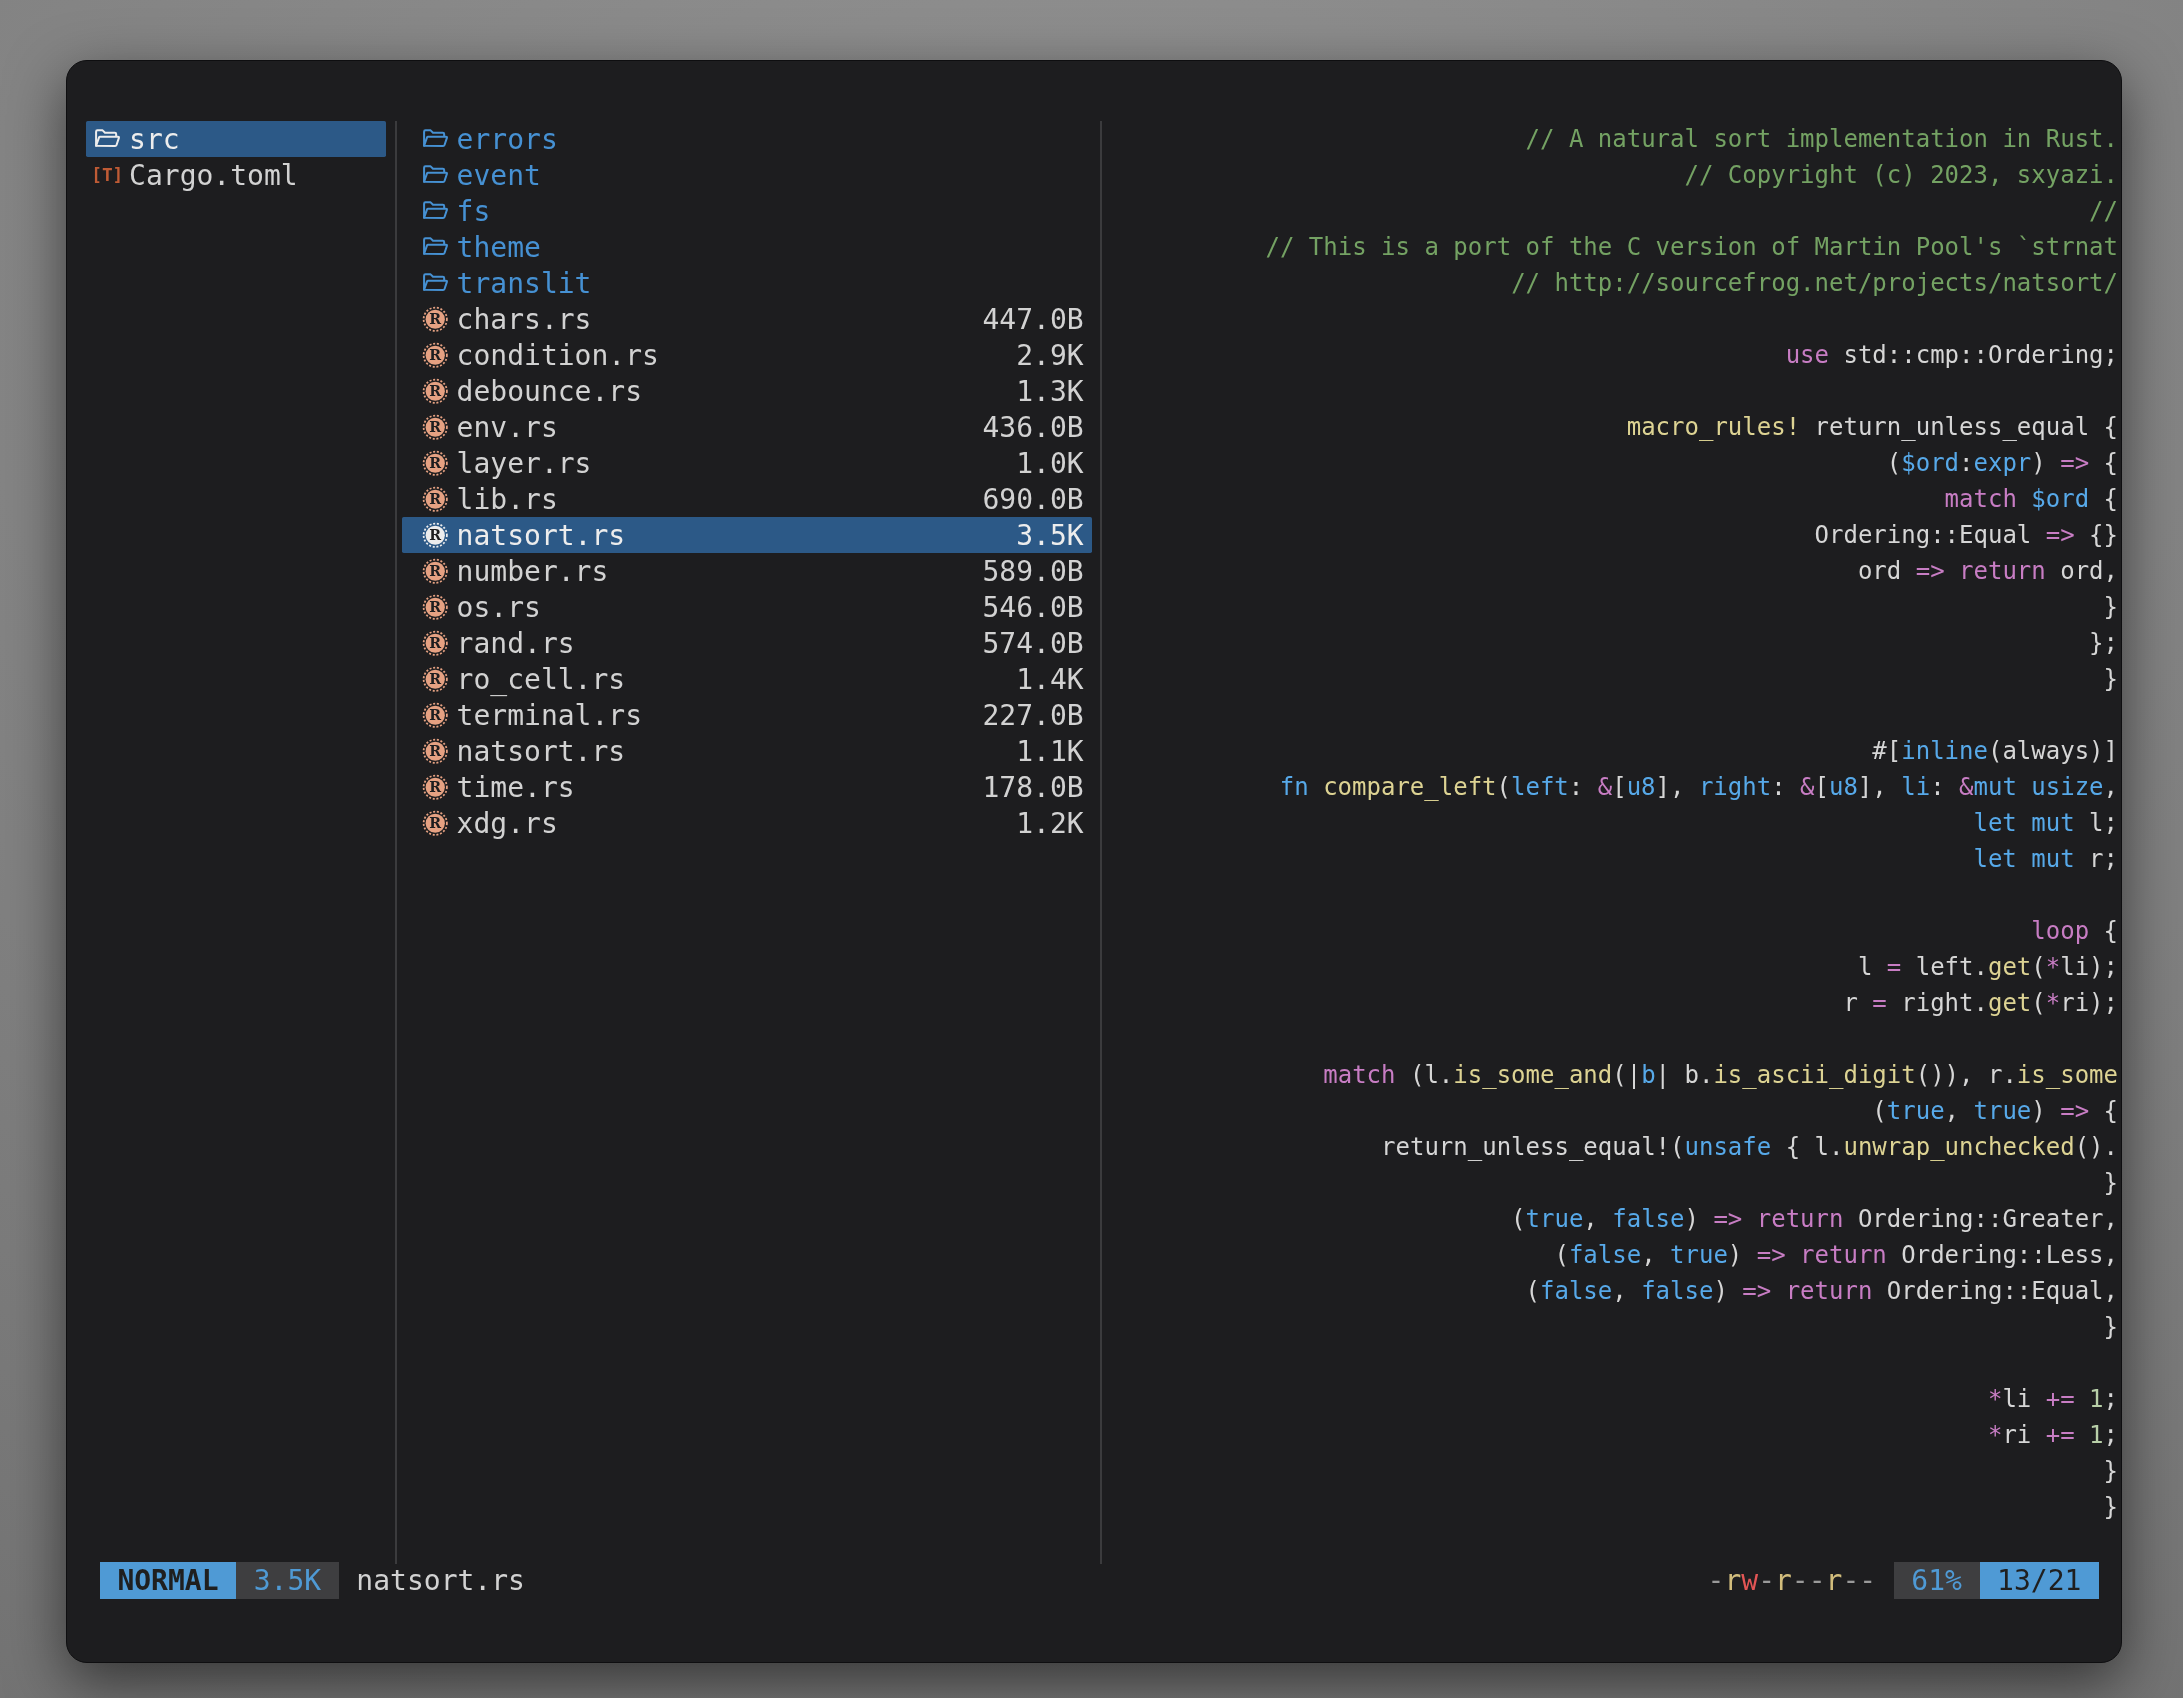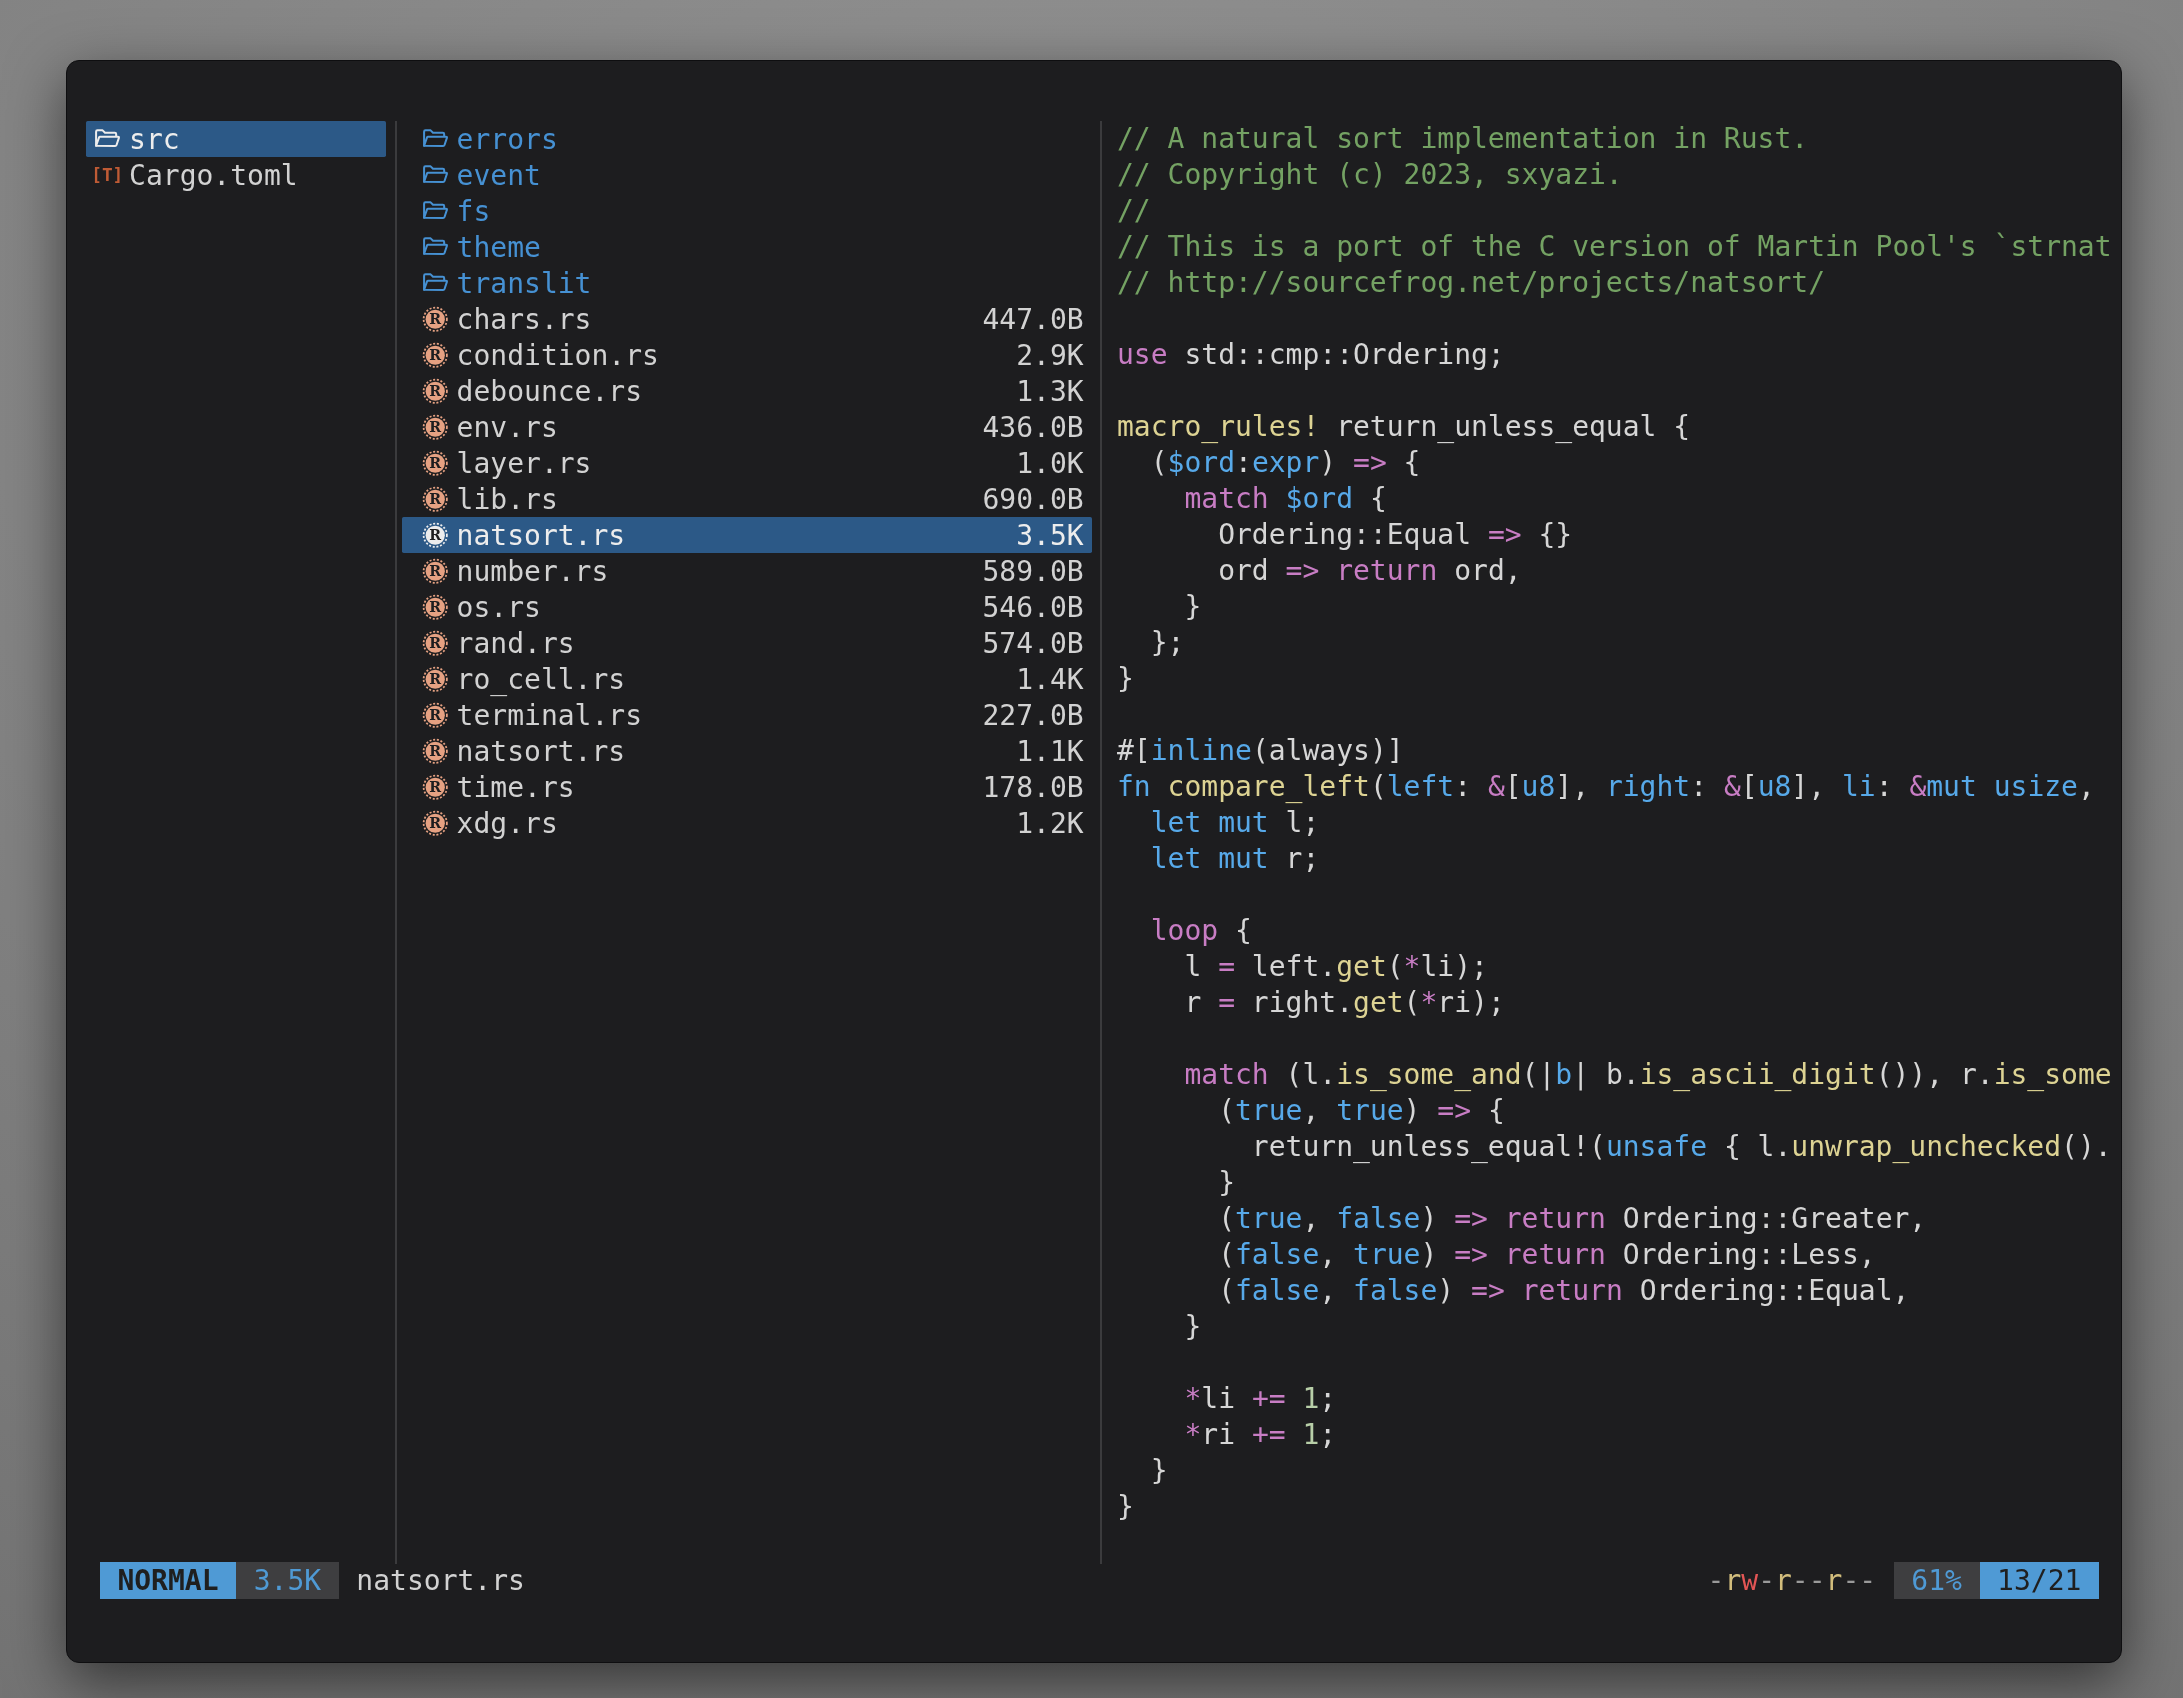--- a/index.html
+++ b/index.html
@@ -4,22 +4,23 @@
 <style>
   html,body{margin:0;padding:0}
   body{
     width:2183px;height:1698px;position:relative;overflow:hidden;
     background:radial-gradient(130% 110% at 50% 18%, #929292 0%, #828282 45%, #6d6d6d 100%);
     font-family:"DejaVu Sans Mono", monospace;
   }
   #window{
     position:absolute;left:66px;top:60px;width:2054px;height:1601px;
     background:var(--window-bg);border:1.7px solid var(--window-border);
-    border-radius:13px;box-shadow:0 18.5px 59px rgba(0,0,0,.55);
+    border-radius:21px;box-shadow:0 18.5px 59px rgba(0,0,0,.55);
     overflow:hidden;
+    text-align:right;
   }
   .vdiv{position:absolute;top:60px;width:1.7px;height:1443px;background:var(--divider)}
   #div1{left:328px}
   #div2{left:1033px}
   .panel{position:absolute;top:60px}
   #parent-panel{left:19.3px;width:300px}
   #current-panel{left:335px;width:690px}
   #preview-panel{left:1050px;width:1001px;overflow:hidden}
   .row{
     height:36px;display:flex;align-items:center;
@@ -29,21 +30,21 @@
   #current-panel .row{padding:0 8.4px 0 18.5px}
   .row .ic{width:28.5px;height:28.5px;margin-right:7.6px;flex:none;display:flex;align-items:center;justify-content:center}
   .row .ic svg{width:28.5px;height:28.5px;display:block}
   .row .nm{white-space:pre}
   .row .sz{margin-left:auto;white-space:pre}
   .row.folder .nm,.row.folder .ic{color:var(--folder)}
   .row.file .ic{color:var(--rust-icon)}
   .row.toml .ic{color:var(--toml-icon)}
   .row.sel{background:var(--sel-bg)}
   .row.sel,.row.sel .nm,.row.sel .ic{color:var(--sel-text)}
-  .cl{height:36px;line-height:36px;white-space:pre;font-size:28px;color:var(--syn-white)}
+  .cl{height:36px;line-height:36px;white-space:pre;font-size:24px;color:var(--syn-white)}
   .tk-g{color:var(--syn-comment)}
   .tk-p{color:var(--syn-pink)}
   .tk-b{color:var(--syn-blue)}
   .tk-y{color:var(--syn-yellow)}
   .tk-w{color:var(--syn-white)}
   .tk-n{color:var(--syn-num)}
   #status{
     position:absolute;left:0.8px;right:22px;top:1501px;height:37px;
     display:flex;align-items:center;font-size:28px;margin-left:32px;
   }

